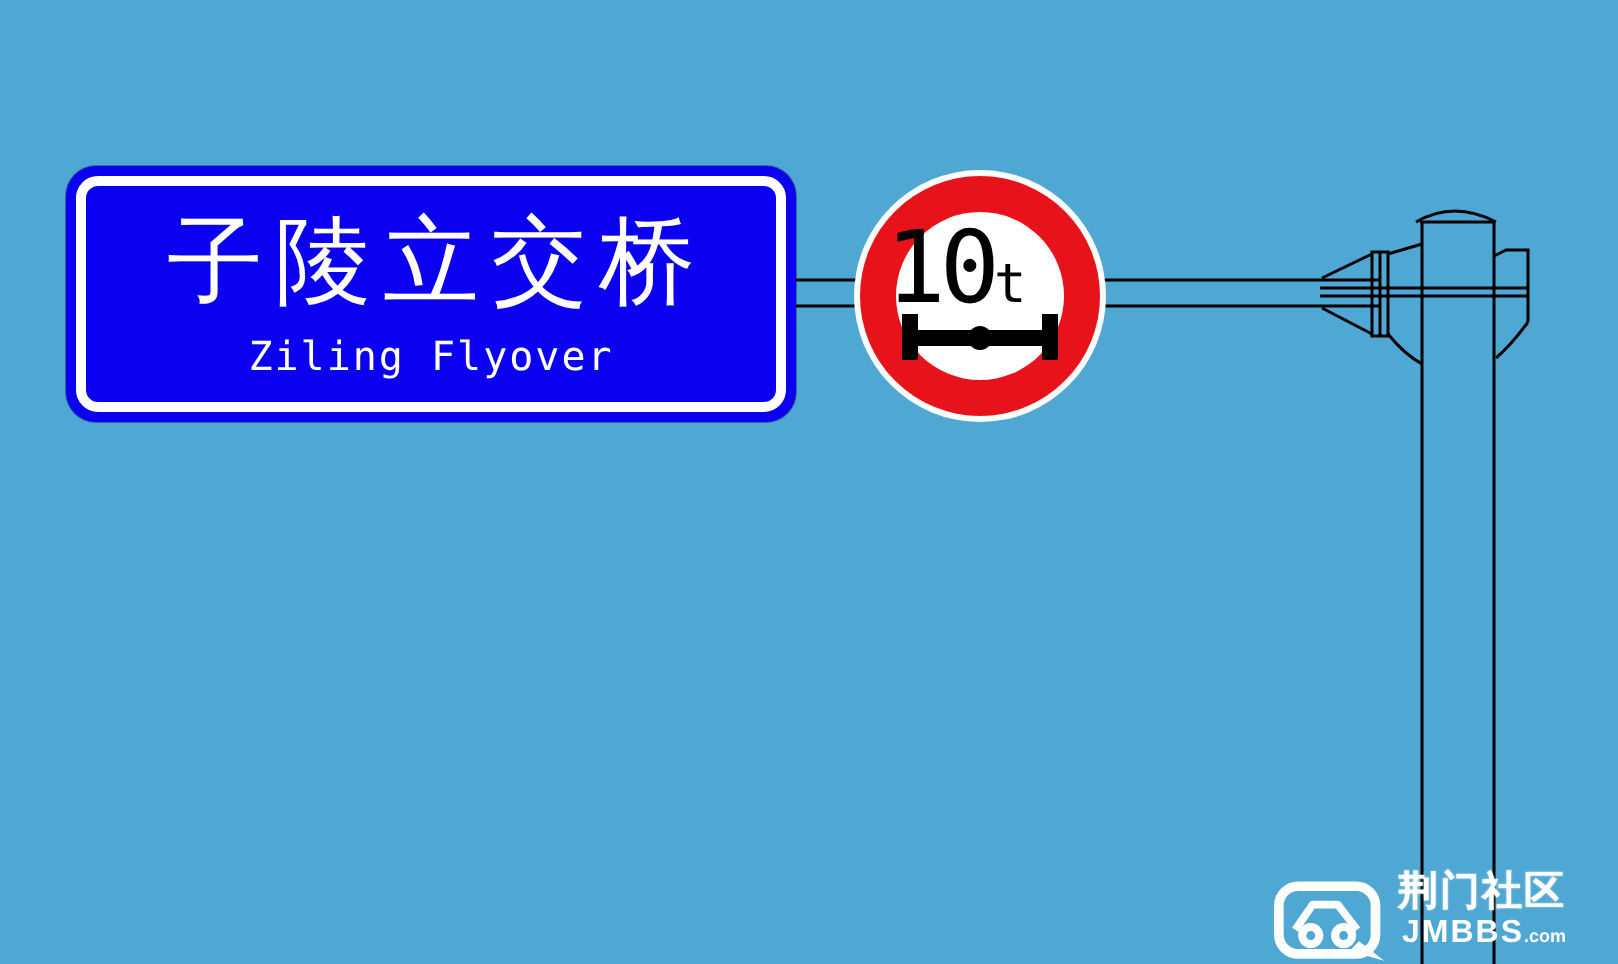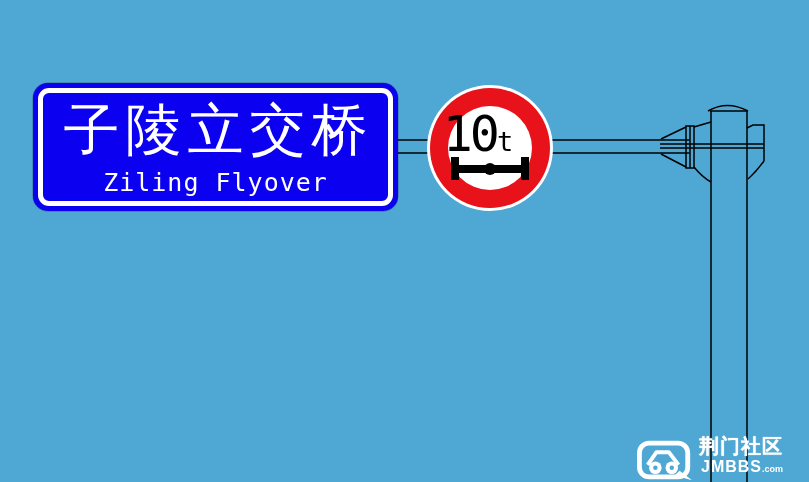--- a/index.html
+++ b/index.html
@@ -33,32 +33,32 @@
     border:5px solid #FFFFFF;
     border-radius:11px;
     background:#0C00F0;
     display:flex;
     flex-direction:column;
     align-items:center;
     justify-content:center;
   }
   .guide-cn{
     color:#FFFFFF;
-    font-size:56px;
+    font-size:48px;
     line-height:1;
     letter-spacing:6px;
     margin-left:6px; 
     margin-top:2px;
     font-weight:400;
     white-space:nowrap;
   }
   .guide-en{
     color:#FFFFFF;
     font-family:"DejaVu Sans Mono","Liberation Mono",monospace;
-    font-size:25px;
+    font-size:20px;
     letter-spacing:1px;
     line-height:1;
     margin-top:12px;
     white-space:nowrap;
   }
 
   
   .limit-sign{
     position:absolute;
     left:427px;top:85px;

